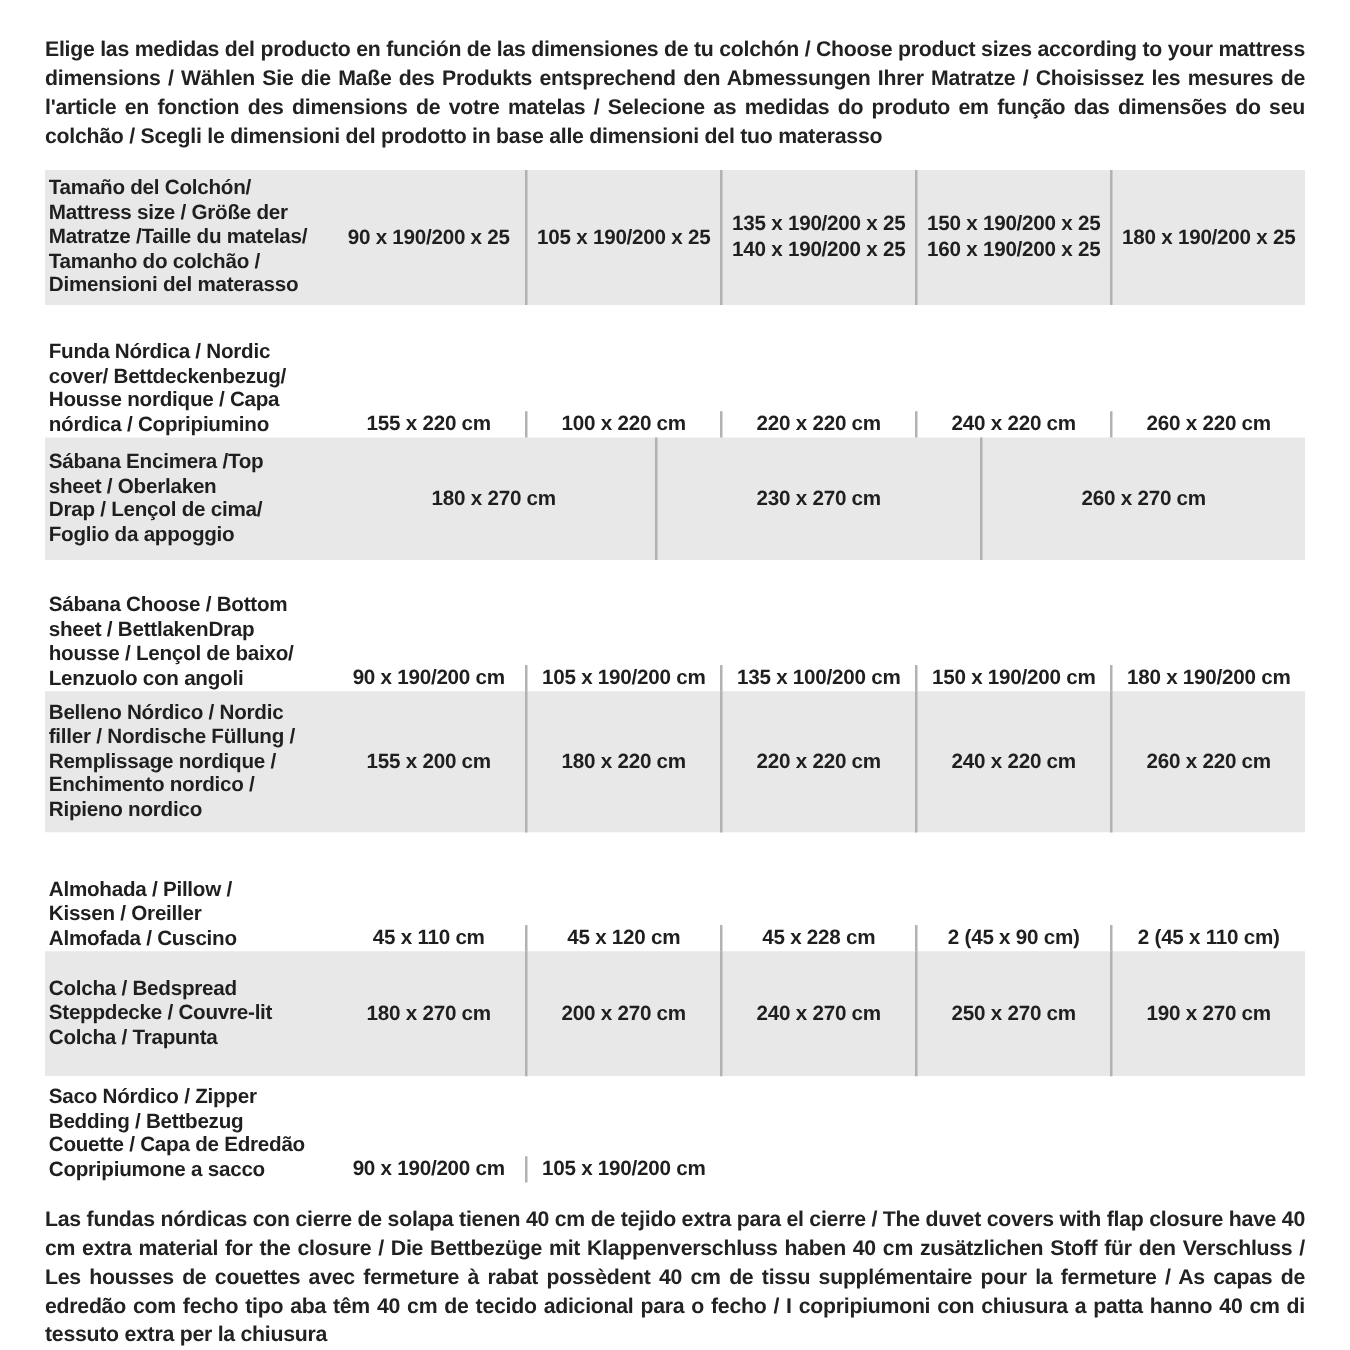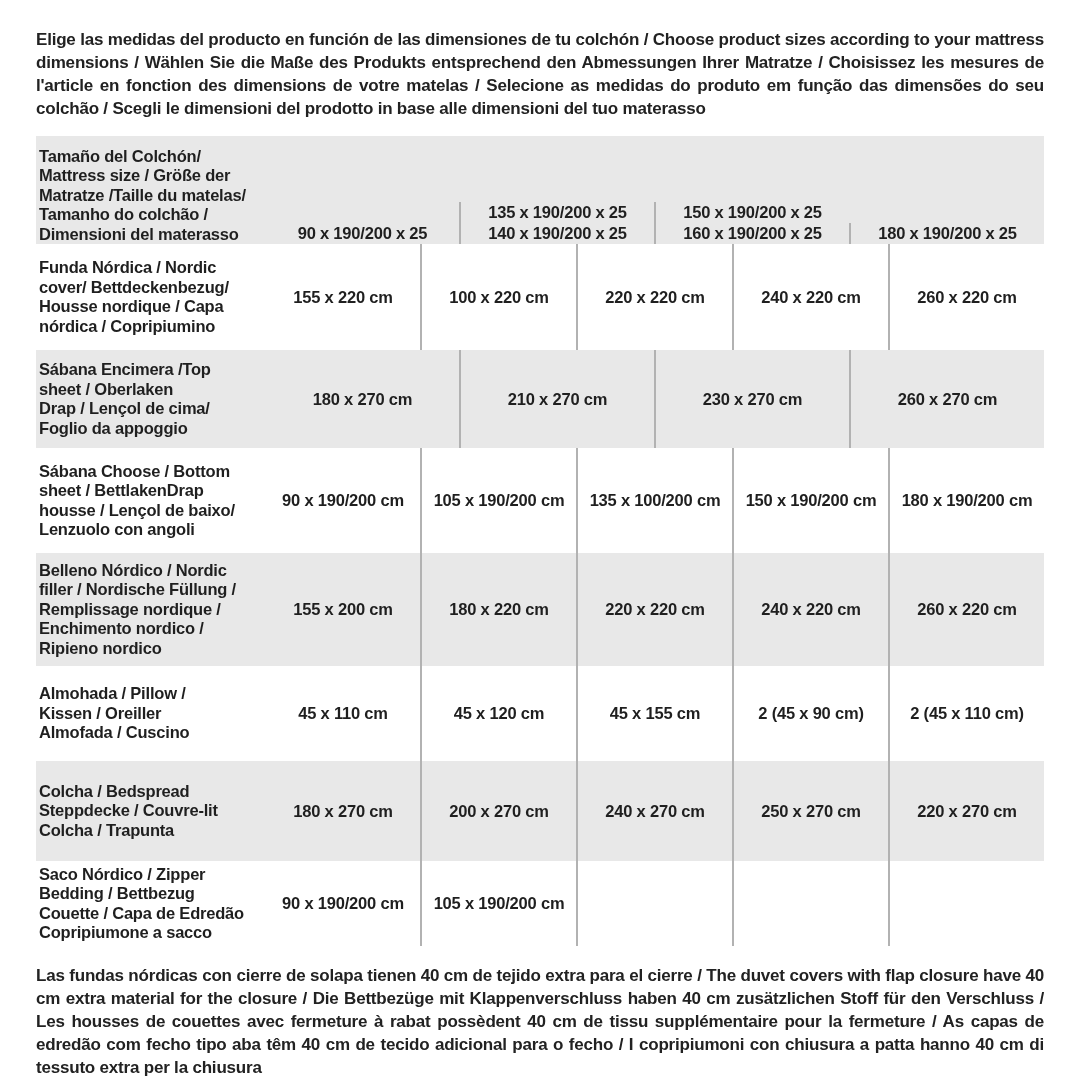--- a/index.html
+++ b/index.html
@@ -33,21 +33,21 @@
   .size-table{
     margin-top:16px;
     width:1008px;
   }
   .trow{
     display:flex;
     align-items:stretch;
     width:100%;
   }
   .trow.gray{background:var(--gray);}
-  .trow.white{background:#ffffff;}
+  .trow.white{background:#ffffff;align-items:flex-end;}
   .cell{
     display:flex;
     flex-direction:column;
     justify-content:center;
     white-space:pre-line;
     font-weight:700;
     letter-spacing:-0.2px;
   }
   .cell.label{
     width:230px;
@@ -64,21 +64,21 @@
     text-align:center;
     padding:0 2px;
   }
   .cell.val + .cell.val{
     border-left:2px solid var(--divider);
   }
   .cell.val.nb{
     border-left:none;
   }
   
-  .rh0{min-height:108px;align-items:flex-end;}
+  .rh0{min-height:108px;}
   .rh1{min-height:106px;}
   .rh2{min-height:98px;}
   .rh3{min-height:105px;}
   .rh4{min-height:113px;}
   .rh5{min-height:95px;}
   .rh6{min-height:100px;}
   .rh7{min-height:85px;}
   .footnote{
     margin-top:18px;
   }
@@ -92,20 +92,21 @@
 
   <div class="size-table">
 
     <div class="trow gray rh0">
       <div class="cell label">Tamaño del Colchón/
 Mattress size / Größe der
 Matratze /Taille du matelas/
 Tamanho do colchão /
 Dimensioni del materasso</div>
       <div class="cell val">90 x 190/200 x 25</div>
+      <div class="cell val">105 x 190/200 x 25</div>
       <div class="cell val">135 x 190/200 x 25
 140 x 190/200 x 25</div>
       <div class="cell val">150 x 190/200 x 25
 160 x 190/200 x 25</div>
       <div class="cell val">180 x 190/200 x 25</div>
     </div>
 
     <div class="trow white rh1">
       <div class="cell label">Funda Nórdica /  Nordic
 cover/ Bettdeckenbezug/
@@ -117,21 +118,20 @@
       <div class="cell val">240 x 220 cm</div>
       <div class="cell val">260 x 220 cm</div>
     </div>
 
     <div class="trow gray rh2">
       <div class="cell label">Sábana Encimera /Top
 sheet / Oberlaken
 Drap / Lençol de cima/
 Foglio da appoggio</div>
       <div class="cell val">180 x 270 cm</div>
-      <div class="cell val">210 x 270 cm</div>
       <div class="cell val">230 x 270 cm</div>
       <div class="cell val">260 x 270 cm</div>
     </div>
 
     <div class="trow white rh3">
       <div class="cell label">Sábana Choose / Bottom
 sheet / BettlakenDrap
 housse / Lençol de baixo/
 Lenzuolo con angoli</div>
       <div class="cell val">90 x 190/200 cm</div>
@@ -153,34 +153,34 @@
       <div class="cell val">240 x 220 cm</div>
       <div class="cell val">260 x 220 cm</div>
     </div>
 
     <div class="trow white rh5">
       <div class="cell label">Almohada  / Pillow /
 Kissen / Oreiller
 Almofada / Cuscino</div>
       <div class="cell val">45 x 110 cm</div>
       <div class="cell val">45 x 120 cm</div>
-      <div class="cell val">45 x 155 cm</div>
+      <div class="cell val">45 x 228 cm</div>
       <div class="cell val">2 (45 x 90 cm)</div>
       <div class="cell val">2 (45 x 110 cm)</div>
     </div>
 
     <div class="trow gray rh6">
       <div class="cell label">Colcha / Bedspread
 Steppdecke / Couvre-lit
 Colcha / Trapunta</div>
       <div class="cell val">180 x 270 cm</div>
       <div class="cell val">200 x 270 cm</div>
       <div class="cell val">240 x 270 cm</div>
       <div class="cell val">250 x 270 cm</div>
-      <div class="cell val">220 x 270 cm</div>
+      <div class="cell val">190 x 270 cm</div>
     </div>
 
     <div class="trow white rh7">
       <div class="cell label">Saco Nórdico / Zipper
 Bedding / Bettbezug
 Couette  / Capa de Edredão
 Copripiumone a sacco</div>
       <div class="cell val">90 x 190/200 cm</div>
       <div class="cell val">105 x 190/200 cm</div>
       <div class="cell val"></div>

